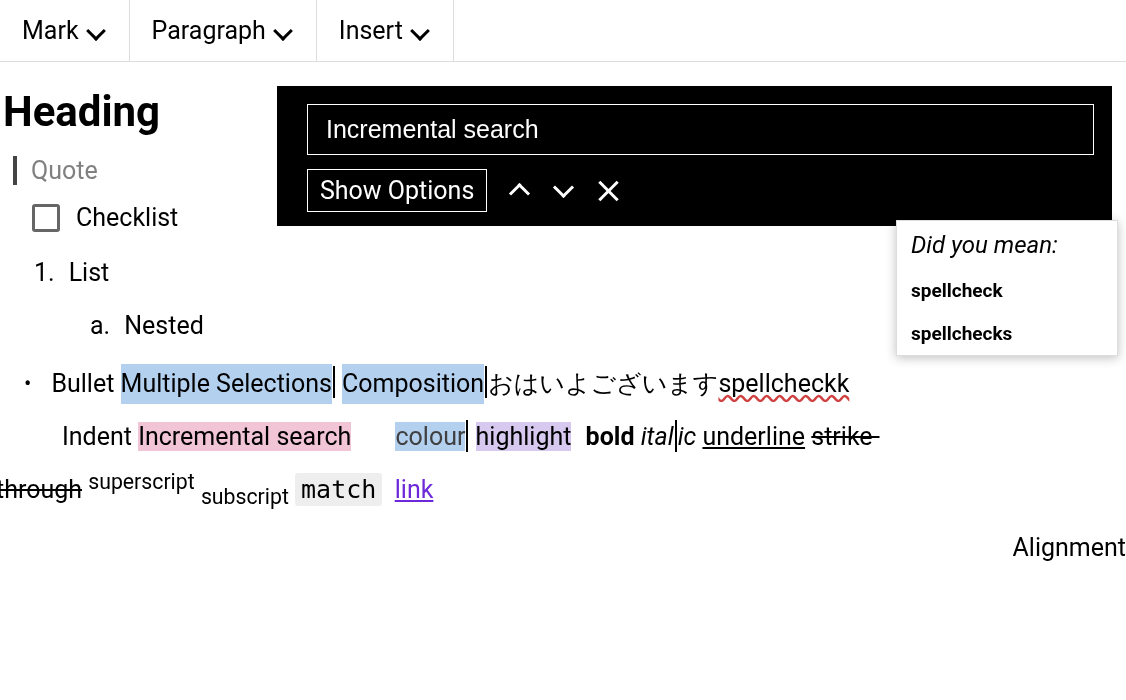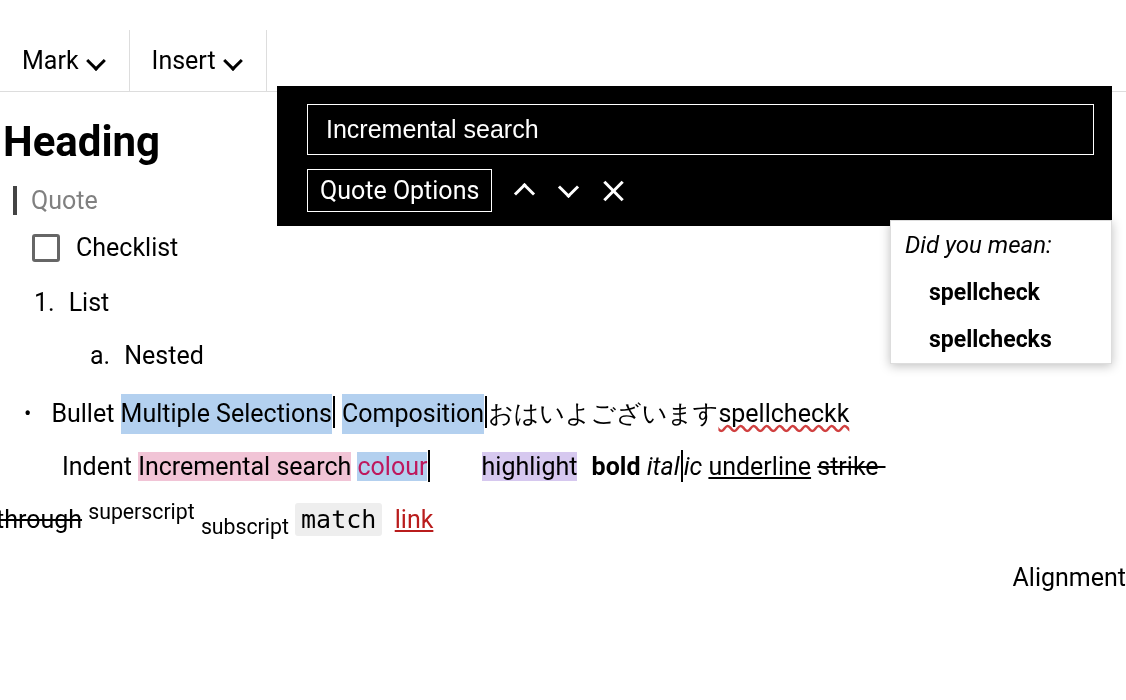--- a/index.html
+++ b/index.html
@@ -23,21 +23,20 @@
       border-bottom: 1px solid #ddd;
     }
     .toolbar-item {
       padding: 16px 22px;
       display: flex;
       align-items: center;
       gap: 10px;
       cursor: pointer;
       border-right: 1px solid #ddd;
       background: #fff;
-      margin-top: 30px;
     }
     .toolbar-item span.label {
       font-size: 25px;
     }
     .chevron-down {
       width: 18px;
       height: 11px;
       position: relative;
     }
     .chevron-down::before {
@@ -122,53 +121,53 @@
     }
     
     .sel-blue {
       background: #b3d0ef;
     }
     .sel-pink {
       background: #f1c4d6;
     }
     .sel-purple {
       background: #d6c8ef;
-      margin-left: 44px;
     }
     .caret {
       display: inline-block;
       width: 2px;
       height: 32px;
       background: #000;
       vertical-align: middle;
       margin: 0 1px;
       position: relative;
       top: -2px;
     }
     .colour {
-      color: #be185d;
+      color: #404040;
+      margin-left: 38px;
     }
     .spellerr {
       text-decoration: underline wavy #d04040;
       text-decoration-skip-ink: none;
     }
     .bold { font-weight: 700; padding-left: 8px; }
     .italic { font-style: italic; }
     .underline { text-decoration: underline; }
     .strike { text-decoration: line-through; text-align: center; }
     .superscript { vertical-align: super; font-size: 0.85em; }
     .subscript { vertical-align: sub; font-size: 0.85em; }
     .code {
       background: #eee;
       font-family: ui-monospace, SFMono-Regular, Menlo, monospace;
       padding: 2px 6px;
       border-radius: 3px;
     }
     .link {
-      color: #b91c1c;
+      color: #6d28d9;
       text-decoration: underline;
     }
     
     .strike-line2 {
       margin-left: -4px;
       margin-top: 10px;
     }
     
     .alignment {
       text-align: right;
@@ -259,45 +258,48 @@
       height: 26px;
       background: #fff;
     }
     .close-icon::before { transform: rotate(45deg); }
     .close-icon::after { transform: rotate(-45deg); }
     
     
     .suggest {
       position: absolute;
       top: 220px;
-      right: 14px;
+      right: 8px;
       width: 222px;
       background: #fff;
       box-shadow: 0 2px 10px rgba(0,0,0,0.25);
       border: 1px solid #ddd;
     }
     .suggest-header {
       padding: 10px 14px;
       font-style: italic;
       font-size: 24px;
     }
     .suggest-item {
       padding: 10px 14px;
       font-weight: 700;
-      font-size: 23px;
+      font-size: 19px;
       cursor: pointer;
-      margin-left: 24px;
     }
   </style>
 </head>
 <body>
 
 <div class="toolbar">
   <div class="toolbar-item">
     <span class="label">Mark</span>
+    <span class="chevron-down"></span>
+  </div>
+  <div class="toolbar-item">
+    <span class="label">Paragraph</span>
     <span class="chevron-down"></span>
   </div>
   <div class="toolbar-item">
     <span class="label">Insert</span>
     <span class="chevron-down"></span>
   </div>
 </div>
 
 <div class="content">
   <h1 class="heading">Heading</h1>
@@ -340,21 +342,21 @@
   </div>
 
   <div class="alignment">Alignment</div>
 </div>
 
 <div class="search-overlay">
   <div class="search-input-wrap">
     <input class="search-input" value="Incremental search" style="">
   </div>
   <div class="search-row">
-    <div class="show-options">Quote Options</div>
+    <div class="show-options">Show Options</div>
     <div class="search-nav">
       <div class="icon-btn chevron-up-white"></div>
       <div class="icon-btn chevron-down-white"></div>
       <div class="icon-btn close-icon"></div>
     </div>
   </div>
 </div>
 
 <div class="suggest">
   <div class="suggest-header">Did you mean:</div>

